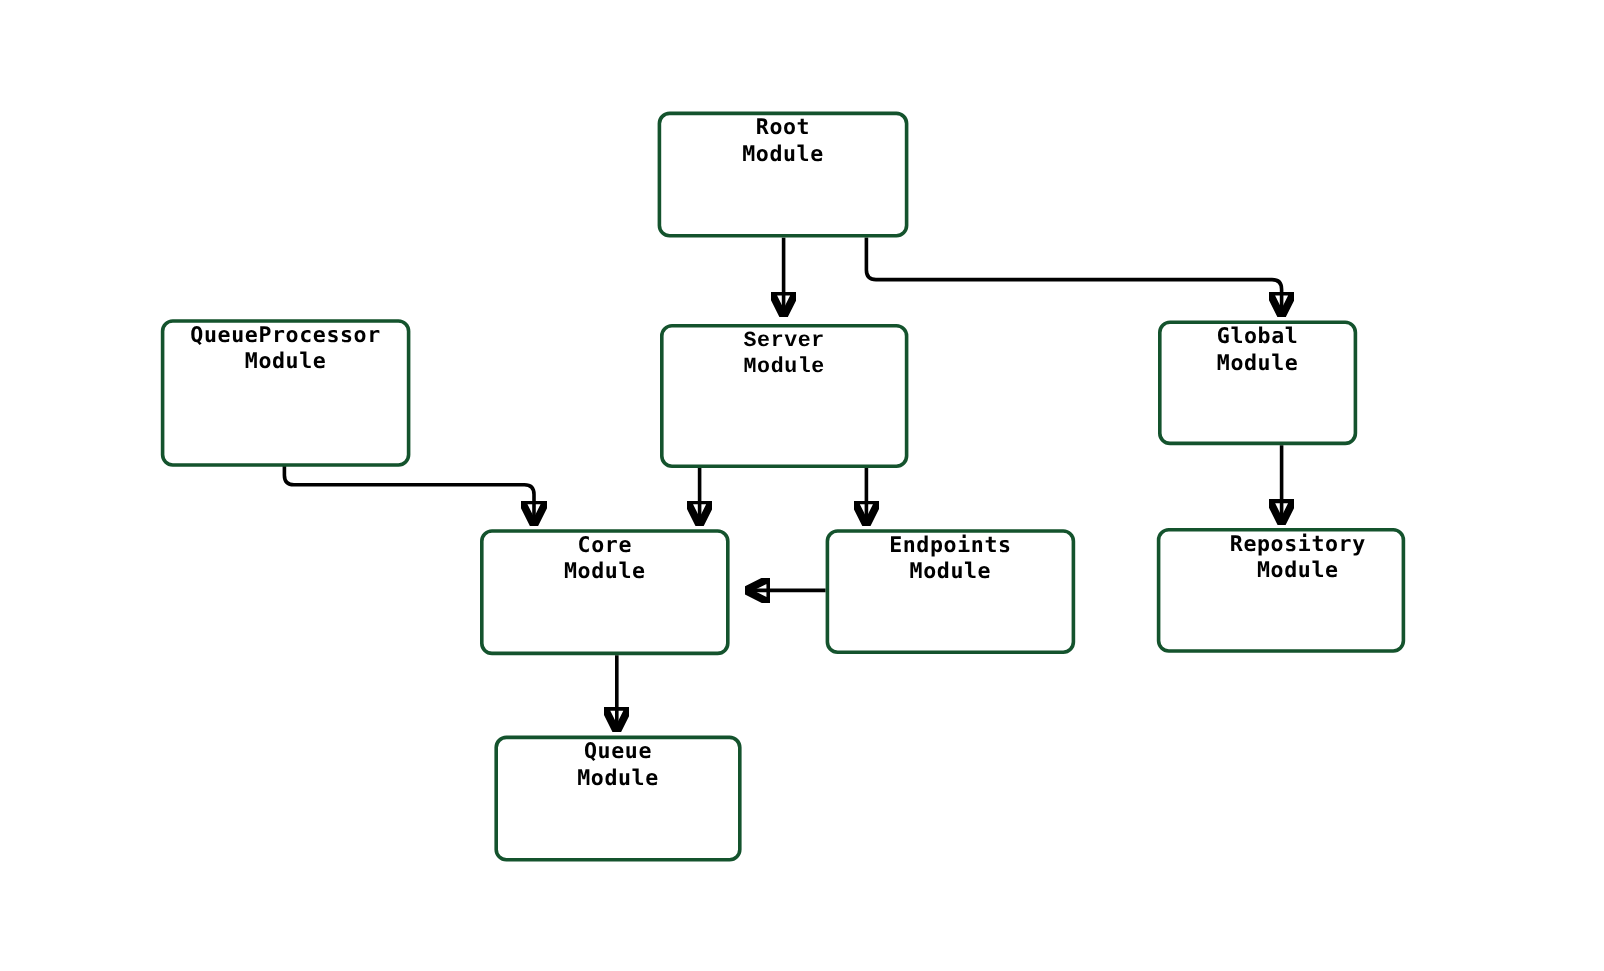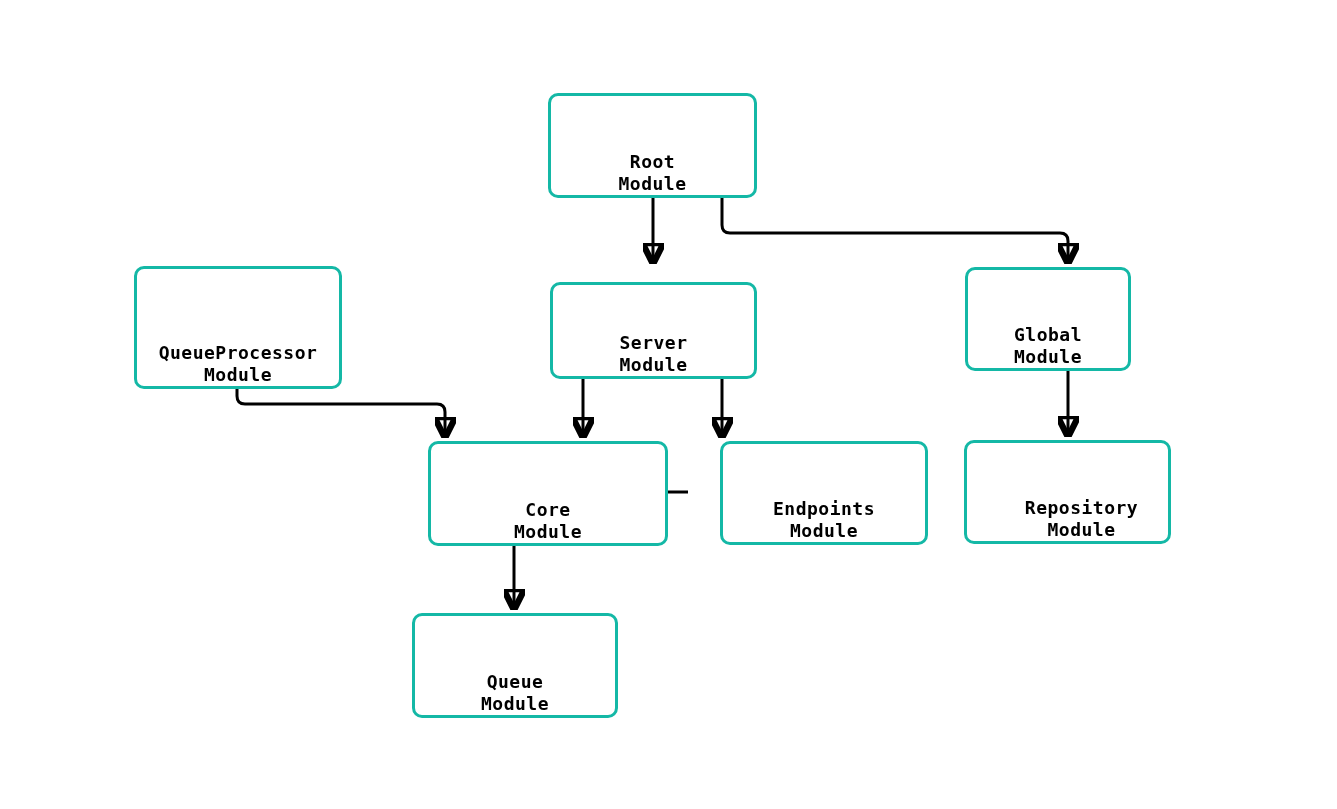--- a/index.html
+++ b/index.html
@@ -23,24 +23,24 @@
   }
   .edges path {
     fill: none;
     stroke: #000000;
     stroke-width: 3;
   }
   .node {
     position: absolute;
     box-sizing: border-box;
     background: #ffffff;
-    border: 3px solid #14b8a6;
+    border: 3px solid #14532d;
     border-radius: 10px;
     display: flex;
-    align-items: flex-end;
+    align-items: flex-start;
     justify-content: center;
   }
   .node-label {
     white-space: pre-line;
     text-align: center;
     font-weight: bold;
     font-size: 18px;
     line-height: 22px;
     color: #000000;
     letter-spacing: 0.5px;
@@ -70,36 +70,36 @@
   <div class="node" style="left:548px; top:93px; width:209px; height:105px;">
     <span class="node-label">Root
 Module</span>
   </div>
 
   <div class="node" style="left:134px; top:266px; width:208px; height:123px;">
     <span class="node-label">QueueProcessor
 Module</span>
   </div>
 
-  <div class="node" style="left:550px; top:282px; width:207px; height:97px;">
+  <div class="node" style="left:550px; top:270px; width:207px; height:120px;font-family:Liberation Mono, monospace;">
     <span class="node-label">Server
 Module</span>
   </div>
 
   <div class="node" style="left:965px; top:267px; width:166px; height:104px;">
     <span class="node-label">Global
 Module</span>
   </div>
 
-  <div class="node" style="left:428px; top:441px; width:240px; height:105px;">
+  <div class="node" style="left:400px; top:441px; width:208px; height:105px;">
     <span class="node-label">Core
 Module</span>
   </div>
 
-  <div class="node" style="left:720px; top:441px; width:208px; height:104px;">
+  <div class="node" style="left:688px; top:441px; width:208px; height:104px;">
     <span class="node-label">Endpoints
 Module</span>
   </div>
 
   <div class="node" style="left:964px; top:440px; width:207px; height:104px;padding-left:28px;">
     <span class="node-label">Repository
 Module</span>
   </div>
 
   <div class="node" style="left:412px; top:613px; width:206px; height:105px;">

